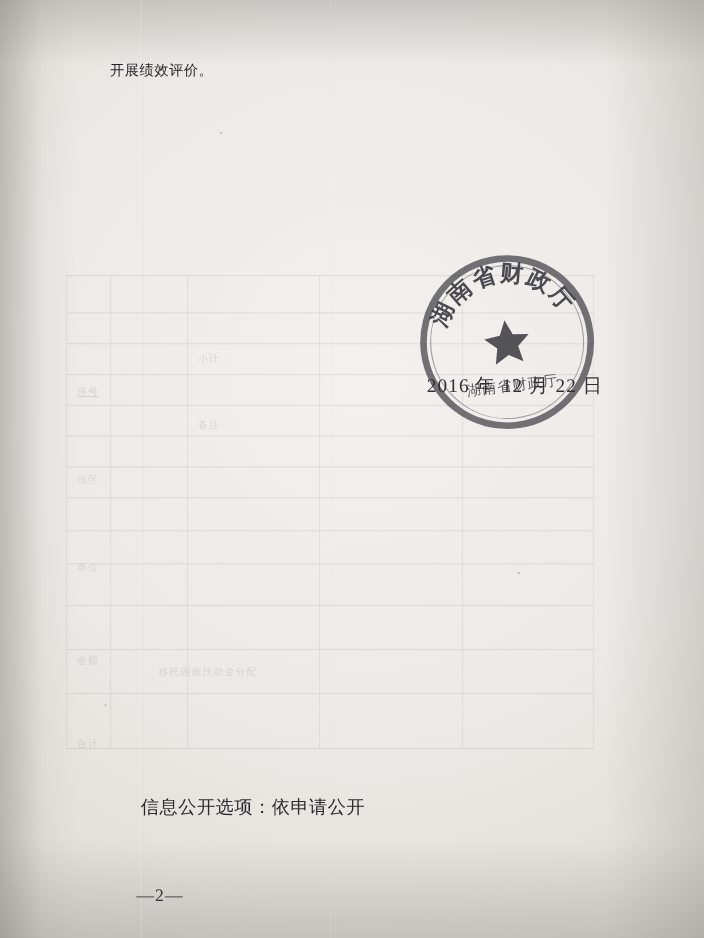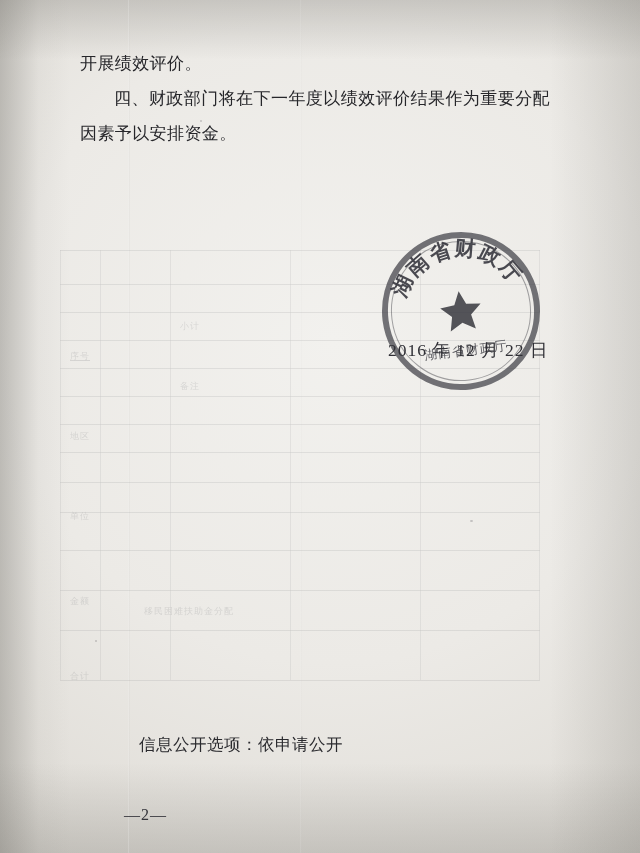--- a/index.html
+++ b/index.html
@@ -59,25 +59,25 @@
     top: 0;
     width: 2px; height: 853px;
     background: linear-gradient(to right, rgba(255,255,255,0.55), rgba(150,148,142,0.22));
     opacity: 0.5;
     pointer-events: none;
   }
 
   
   .body-text {
     position: absolute;
-    left: 80px;
+    left: 100px;
     top: 46px;
     width: 470px;
     color: #26262a;
-    font-size: 17px;
+    font-size: 13px;
     line-height: 35px;
     letter-spacing: 0.4px;
   }
   .para {
     margin: 0 0 0 0;
     text-align: justify;
   }
   .indent2 { text-indent: 2em; }
 
   .attachment-line {
@@ -191,21 +191,21 @@
   .footer-block {
     position: absolute;
     left: 124px;
     top: 712px;
     width: 430px;
     color: #2a2a2e;
     font-size: 16.5px;
     line-height: 36px;
     letter-spacing: 0.5px;
   }
-  .footer-line { margin: 15px; }
+  .footer-line { margin: 4px; }
   .footer-line.indent { text-indent: 2em; }
 
   .page-number {
     position: absolute;
     left: 124px;
     top: 806px;
     font-size: 16px;
     color: #34343a;
     letter-spacing: 1px;
   }
@@ -256,21 +256,20 @@
     <div class="ghost-text" style="left:10px; top:260px;">单位</div>
     <div class="ghost-text" style="left:10px; top:345px;">金额</div>
     <div class="ghost-text" style="left:10px; top:420px;">合计</div>
     <div class="ghost-text" style="left:120px; top:70px;">小计</div>
     <div class="ghost-text" style="left:120px; top:130px;">备注</div>
     <div class="ghost-text" style="left:84px; top:355px;">移民困难扶助金分配</div>
   </div>
 
   <div class="body-text">
     <p class="para">开展绩效评价。</p>
-    <p class="para indent2">四、财政部门将在下一年度以绩效评价结果作为重要分配因素予以安排资金。</p>
   </div>
 
 
   <div class="seal">
     <div class="seal-ring"></div>
     <div class="seal-ring-inner"></div>
     <svg class="seal-arc" viewBox="0 0 158 158">
       <defs>
         <path id="arcpath" d="M 24,100 A 58,58 0 1 1 134,100" fill="none"></path>
       </defs>

